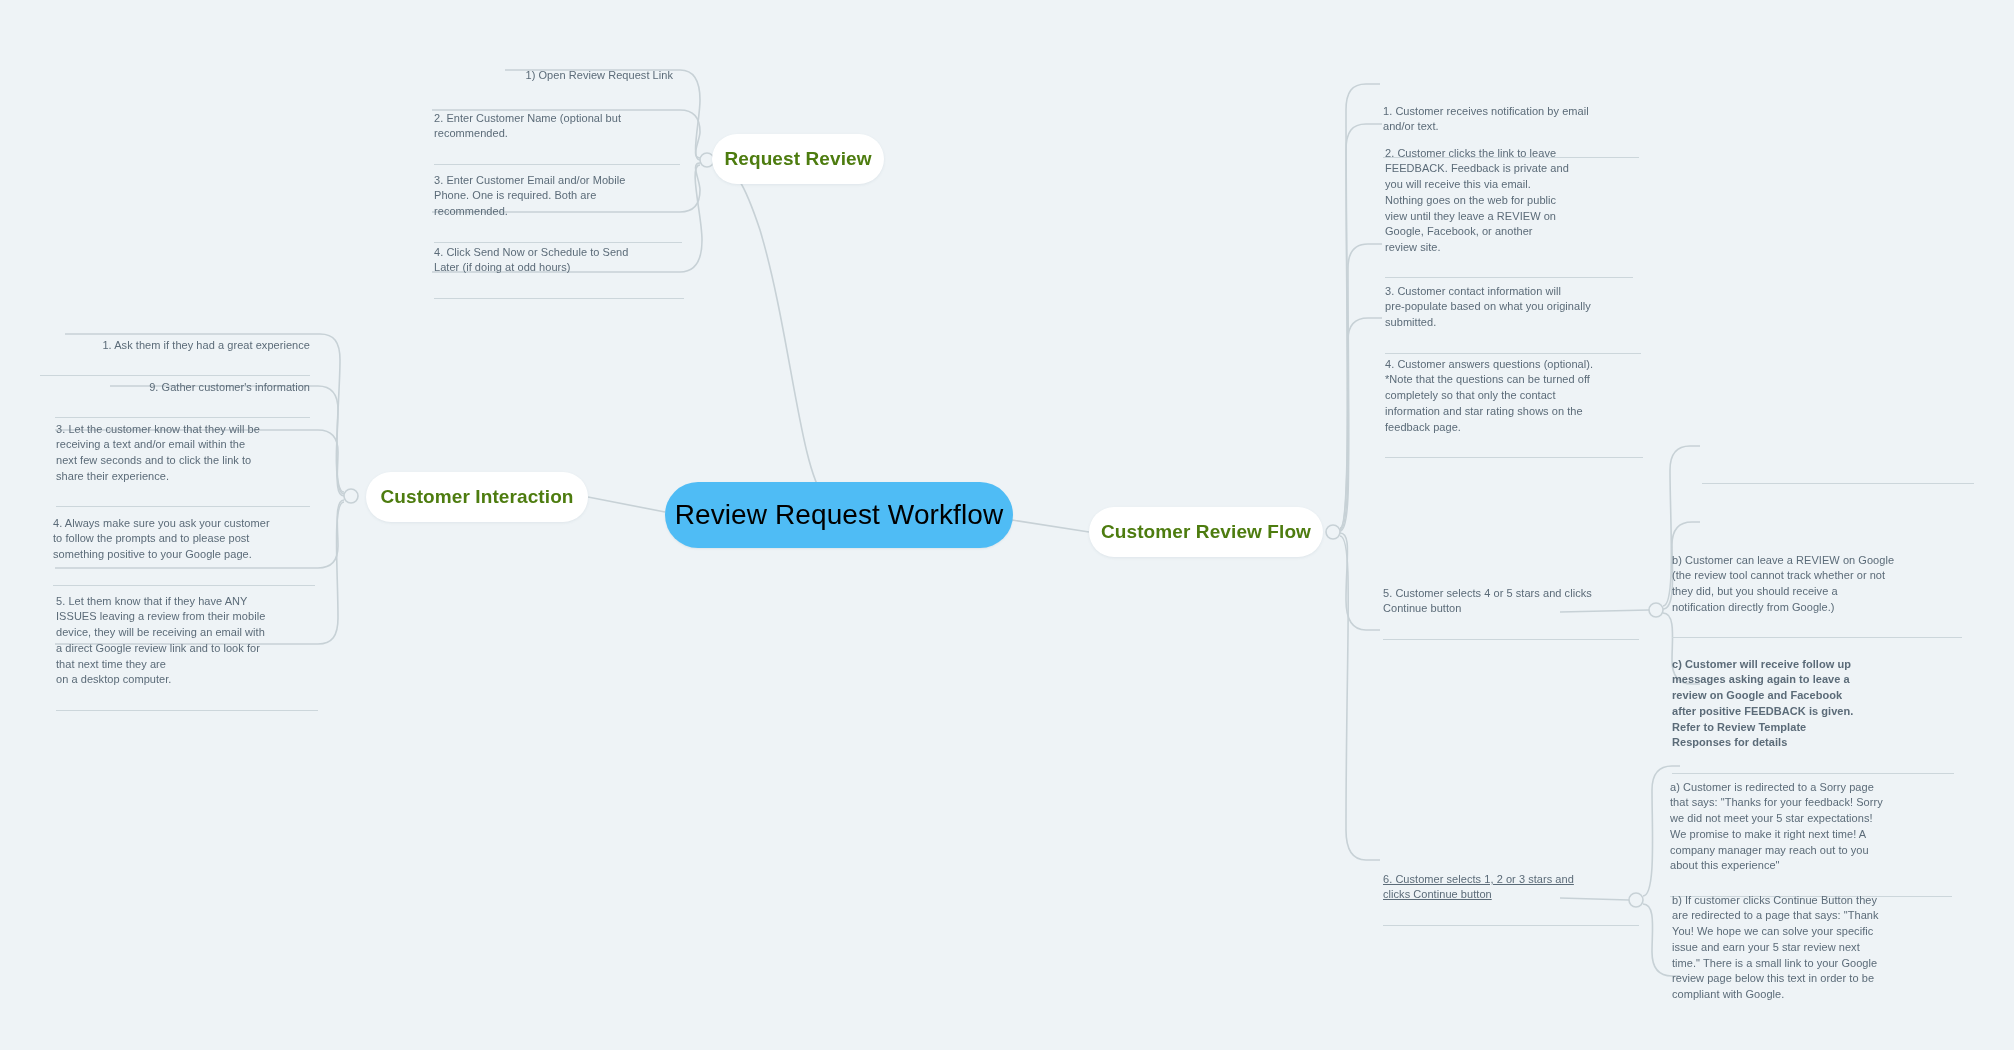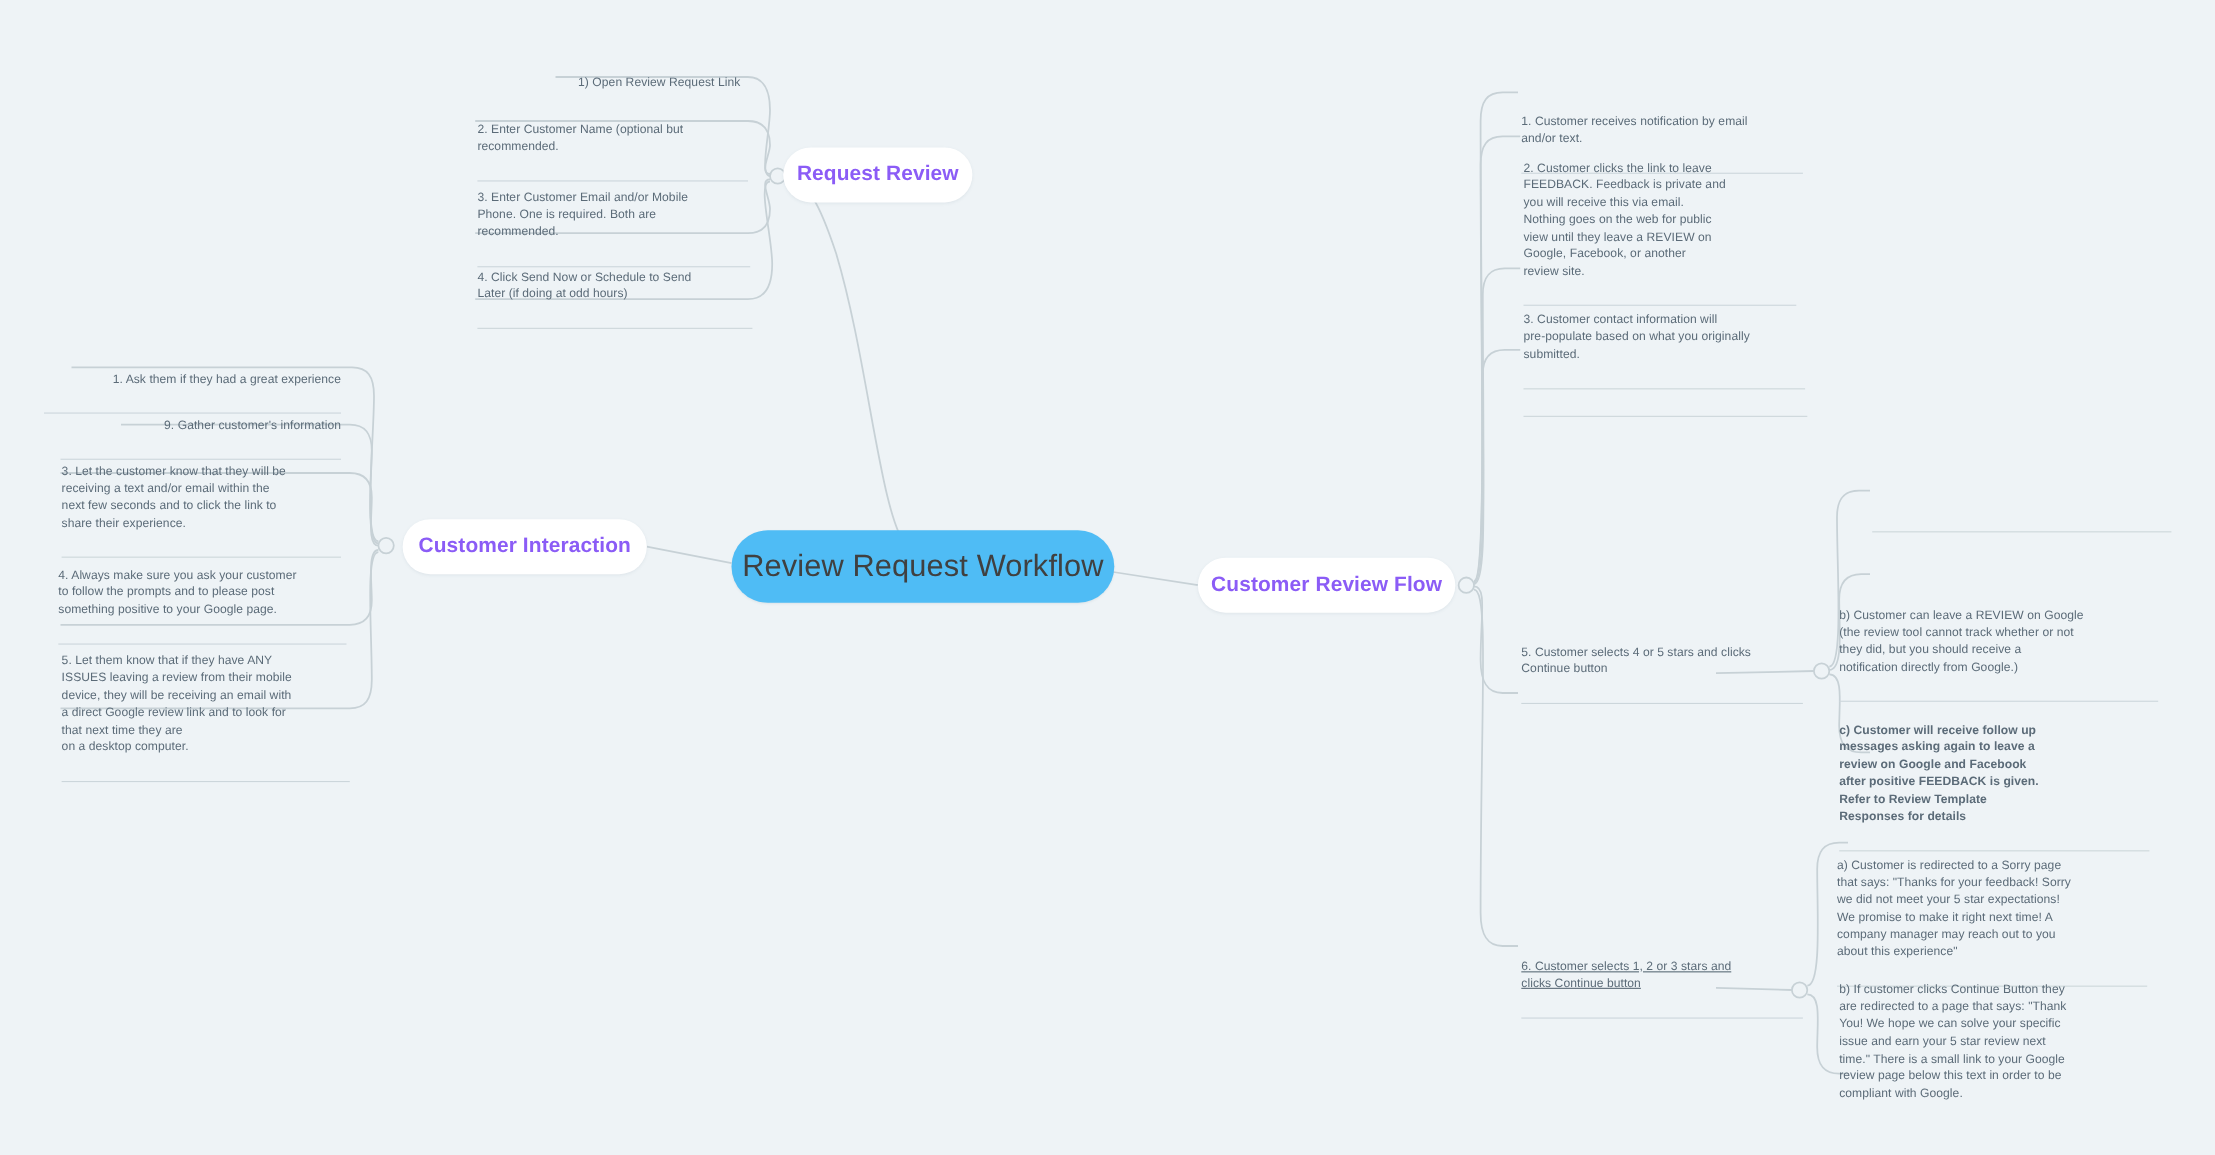--- a/index.html
+++ b/index.html
@@ -30,37 +30,37 @@
   #wires path { fill: none; stroke: #c7d1d6; stroke-width: 1.6; }
   #wires circle.joint { fill: #eef3f6; stroke: #c7d1d6; stroke-width: 1.6; }
 
   
   .root-node {
     position: absolute;
     display: flex;
     align-items: center;
     justify-content: center;
     background: #4fbcf5;
-    color: #404040;
+    color: #000000;
     border-radius: 46px;
     font-size: 28px;
     font-weight: 400;
     letter-spacing: 0.1px;
     white-space: nowrap;
     box-shadow: 0 1px 2px rgba(80,110,130,0.10);
   }
 
   
   .branch-node {
     position: absolute;
     display: flex;
     align-items: center;
     justify-content: center;
     background: #ffffff;
-    color: #8b5cf6;
+    color: #4d7c0f;
     border-radius: 34px;
     font-size: 19px;
     font-weight: bold;
     letter-spacing: 0.1px;
     white-space: nowrap;
     box-shadow: 0 1px 3px rgba(90,115,135,0.10);
   }
 
   
   .leaf {
@@ -221,20 +221,25 @@
   </div>
 
   <div class="leaf align-left" style="left:1385px; top:268px; width:256px;">
     <span>3. Customer contact information will
 pre-populate based on what you originally
 submitted.</span>
     <span class="rule"></span>
   </div>
 
   <div class="leaf align-left" style="left:1385px; top:341px; width:258px;">
+    <span>4. Customer answers questions (optional).
+*Note that the questions can be turned off
+completely so that only the contact
+information and star rating shows on the
+feedback page.</span>
     <span class="rule"></span>
   </div>
 
   <div class="leaf align-left" style="left:1383px; top:570px; width:256px;">
     <span>5. Customer selects 4 or 5 stars and clicks
 Continue button</span>
     <span class="rule"></span>
   </div>
 
   <div class="leaf align-left" style="left:1383px; top:856px; width:256px;text-decoration:underline;">

